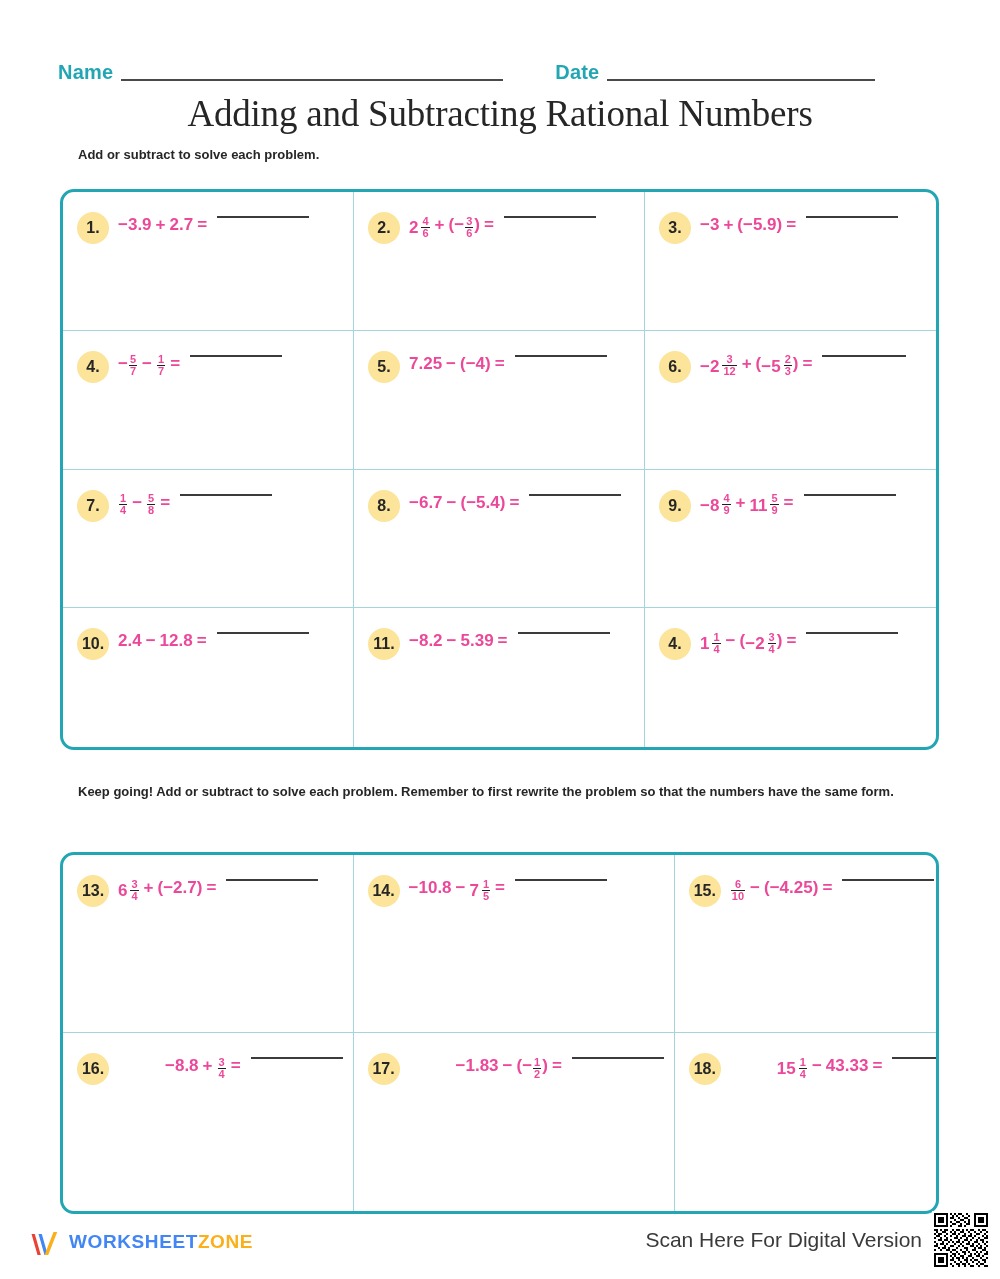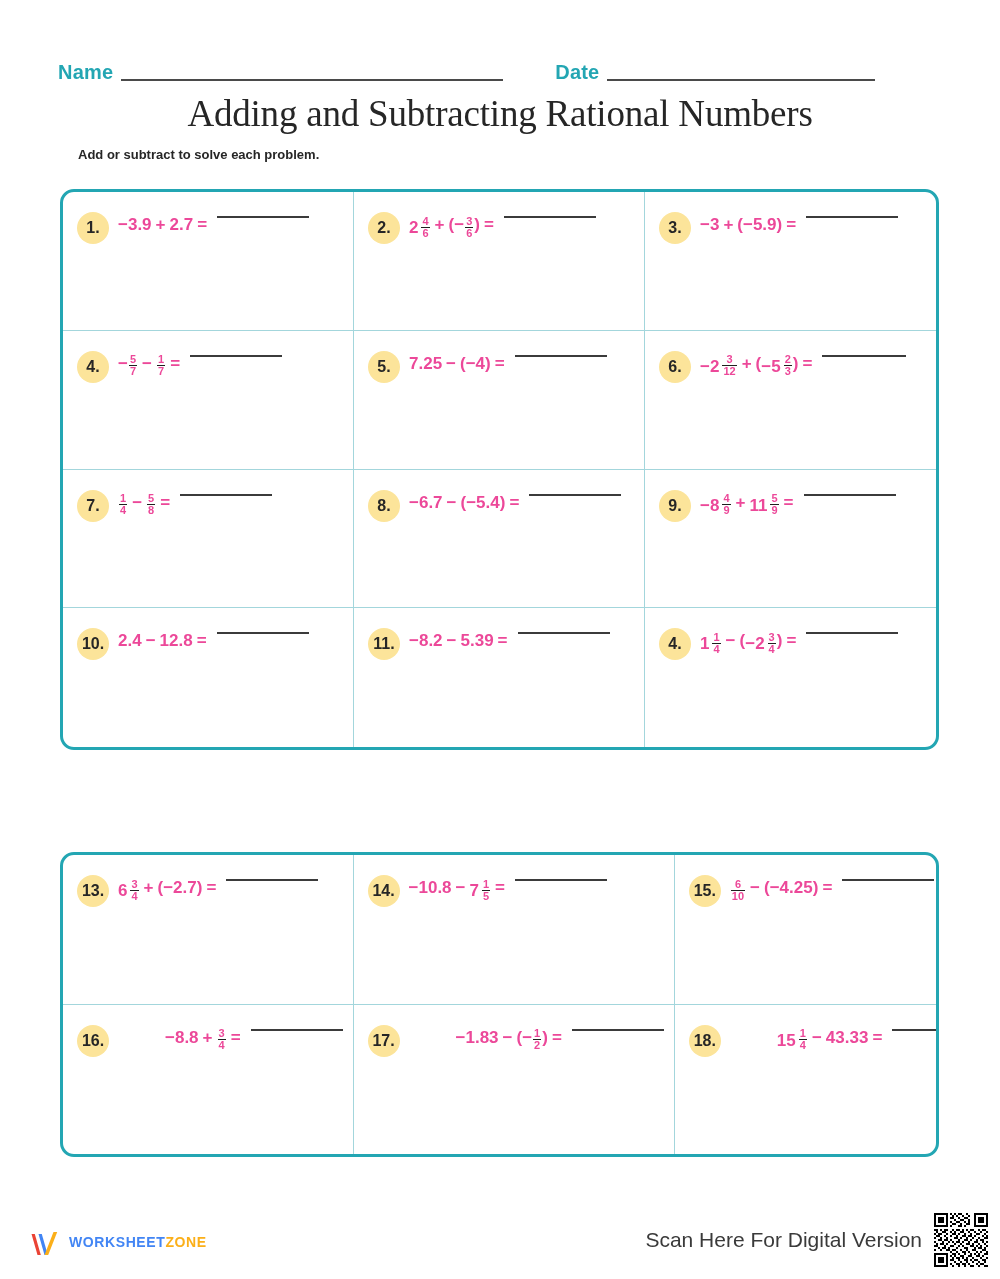--- a/index.html
+++ b/index.html
@@ -97,21 +97,21 @@
   .qbox-1 {
     left: 60px;
     top: 189px;
     width: 879px;
     height: 561px;
   }
   .qbox-2 {
     left: 60px;
     top: 852px;
     width: 879px;
-    height: 305px;
+    height: 362px;
   }
 
   .qgrid {
     display: grid;
     grid-template-columns: 1fr 1fr 1fr;
     width: 100%;
     height: 100%;
     box-sizing: border-box;
   }
   .qgrid-1 { grid-template-rows: 1fr 1fr 1fr 1fr; }
@@ -203,21 +203,21 @@
     align-items: center;
     height: 40px;
   }
   .logo-mark {
     width: 34px;
     height: 34px;
     margin-right: 7px;
     flex: 0 0 auto;
   }
   .logo-text {
-    font-size: 14px;
+    font-size: 19px;
     font-weight: bold;
     letter-spacing: 0.6px;
   }
   .logo-ws { color: #4285f4; }
   .logo-zone { color: #fbaf19; }
 
   .scan-text {
     position: absolute;
     right: 78px;
     top: 1228px;
@@ -447,20 +447,21 @@
             </span>
             <span class="tok">)</span>
             <span class="op">=</span>
             <span class="ansline"></span>
         </div>
       </div>
 
     </div>
   </div>
 
+  <div class="instr instr-2">Keep going! Add or subtract to solve each problem. Remember to first rewrite the problem so that the numbers have the same form.</div>
 
   <div class="qbox qbox-2">
     <div class="qgrid qgrid-2">
 
       <div class="cell">
         <div class="badge">13.</div>
         <div class="expr">
           <span class="mixed">
               <span class="whole">6</span>
               <span class="frac">

